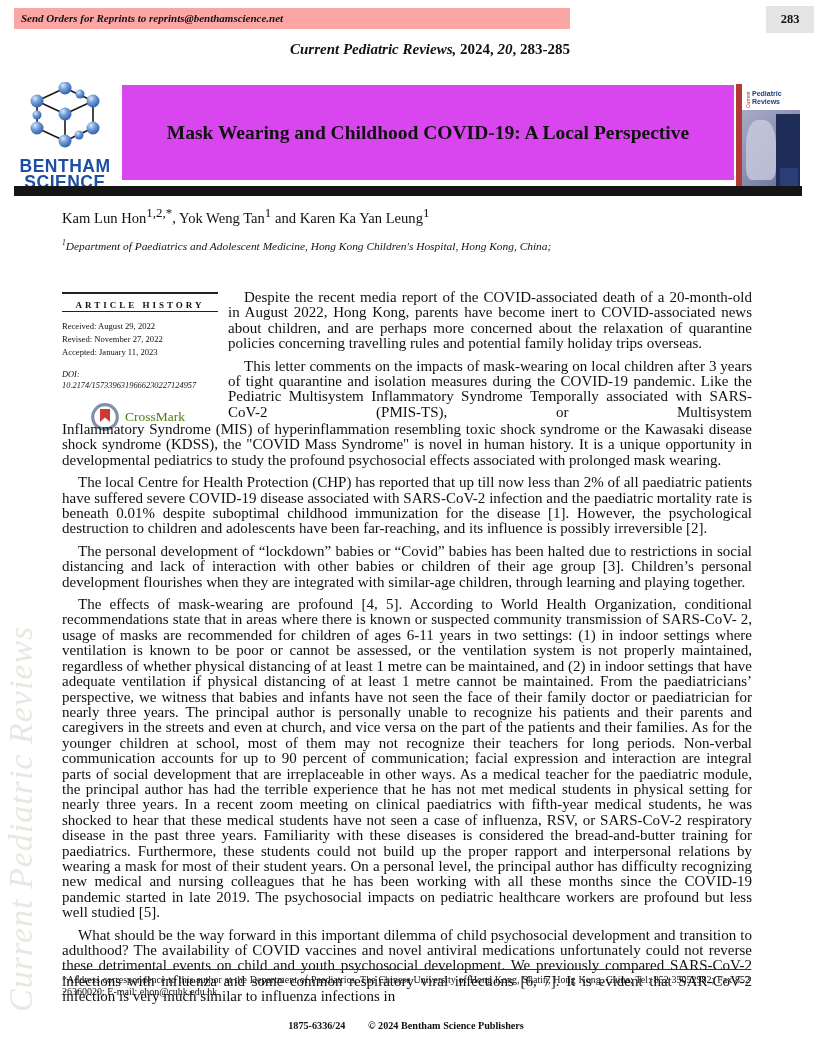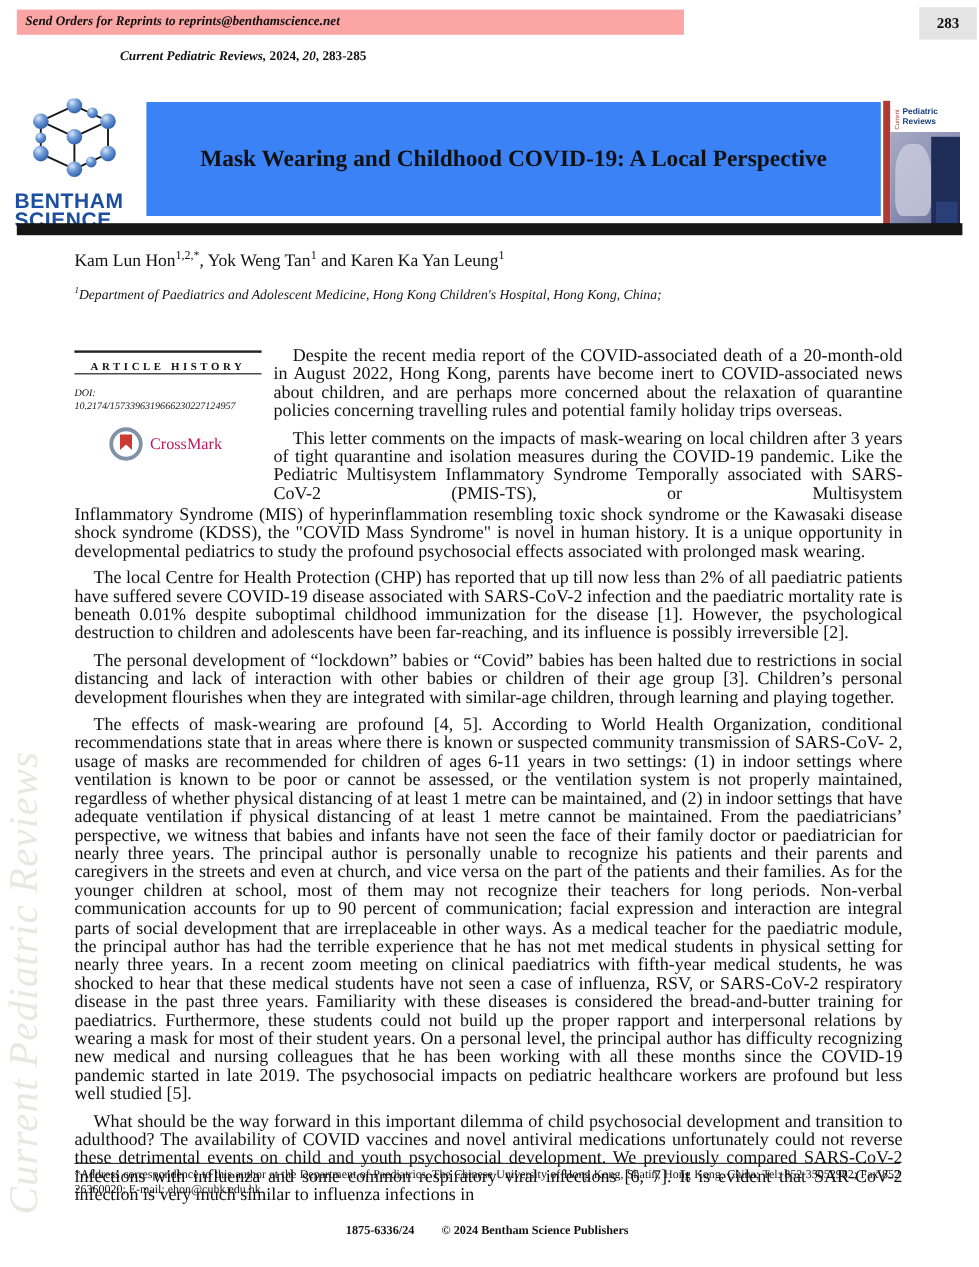--- a/index.html
+++ b/index.html
@@ -5,33 +5,33 @@
   html,body{margin:0;padding:0;background:#fff;}
   #page{position:relative;width:816px;height:1056px;background:#ffffff;overflow:hidden;
         font-family:"Liberation Serif",serif;color:#111;}
 
   
   .reprints{position:absolute;left:14px;top:8px;width:556px;height:21px;background:#fca5a5;
             font-size:11px;font-weight:bold;font-style:italic;line-height:21px;padding-left:7px;box-sizing:border-box;}
   .pagenum{position:absolute;left:766px;top:6px;width:48px;height:27px;background:#e4e4e4;
            font-size:12.5px;font-weight:bold;text-align:center;line-height:27px;}
 
-  .citation{position:absolute;left:100px;top:41px;width:660px;font-size:11px;}
+  .citation{position:absolute;left:100px;top:41px;width:660px;text-align:center;font-size:15px;}
   .citation .seg{white-space:pre-wrap;}
 
   .section-bar{position:absolute;left:120px;top:61px;width:696px;height:21px;background:#d2d2d2;}
   .section-bar span{font-size:13.5px;font-weight:bold;line-height:21px;padding-left:6px;display:inline-block;}
 
   
-  .logo{position:absolute;left:12px;top:82px;width:106px;height:104px;}
+  .logo{position:absolute;left:12px;top:82px;width:106px;height:104px;text-align:center;}
   .logo .words{font-family:"Liberation Sans",sans-serif;font-weight:bold;color:#1c4fa1;
                font-size:17.5px;line-height:16px;letter-spacing:0.5px;margin-top:2px;}
 
   
-  .title-box{position:absolute;left:122px;top:85px;width:612px;height:95px;background:#3b82f6;
+  .title-box{position:absolute;left:122px;top:85px;width:612px;height:95px;background:#d946ef;
              display:flex;align-items:center;justify-content:center;}
   .title-box h1{font-size:19.5px;font-weight:bold;margin:0;text-align:center;padding:0 14px;}
 
   
   .cover{position:absolute;left:736px;top:84px;width:64px;height:106px;background:#fff;}
   .cov-stripe{position:absolute;left:0;top:0;width:6px;height:100%;background:#b23a34;}
   .cov-head{position:absolute;left:6px;top:0;right:0;height:26px;background:#fff;}
   .cov-cur{position:absolute;left:1px;top:4px;font-family:"Liberation Sans",sans-serif;
            font-size:5px;color:#b23a34;transform:rotate(-90deg);transform-origin:0 0;
            writing-mode:horizontal-tb;left:3px;top:24px;}
@@ -41,33 +41,33 @@
              background:linear-gradient(135deg,#a7abc6 0%,#8d92b5 45%,#5f6794 100%);}
   .cov-panel{position:absolute;right:0;top:4px;width:24px;bottom:0;background:#1e2c58;}
   .cov-fig{position:absolute;left:4px;top:10px;width:30px;height:60px;background:#c9cadd;
            border-radius:40% 40% 20% 20%;opacity:.8;}
   .cov-chip{position:absolute;right:2px;bottom:4px;width:18px;height:18px;background:#2a3f78;}
 
   .black-bar{position:absolute;left:14px;top:186px;width:788px;height:10px;background:#151515;}
 
   
   .authors{position:absolute;left:62px;top:210px;width:650px;font-size:14.6px;}
-  .authors sup{font-size:10px;}
+  .authors sup{font-size:13px;}
   .affils{position:absolute;left:62px;top:238px;width:660px;font-size:11.4px;font-style:italic;line-height:17px;}
   .affils sup{font-size:7.5px;}
 
   
   .history{position:absolute;left:62px;top:292px;width:156px;}
   .rule-thick{border-top:2px solid #222;}
   .rule-thin{border-top:1px solid #222;}
   .history h2{font-size:9px;font-weight:bold;letter-spacing:3px;text-align:center;margin:6px 0 1px 0;}
   .hist-dates{margin-top:8px;font-size:8.6px;line-height:1.5;}
   .hist-doi{margin-top:11px;font-size:8.4px;font-style:italic;word-break:break-all;line-height:1.3;}
   .crossmark{margin-top:10px;display:flex;align-items:center;gap:5px;margin-left:28px;cursor:pointer;}
-  .crossmark .cm-label{font-size:13.5px;color:#be185d;}
+  .crossmark .cm-label{font-size:13.5px;color:#4d7c0f;}
 
   
   .para{font-size:15px;line-height:15.4px;text-align:justify;text-indent:16px;margin:0 0 7px 0;color:#101010;}
   .para.noindent{text-indent:0;}
   .para.fill-last{text-align-last:justify;}
   .rightcol{position:absolute;left:228px;top:290px;width:524px;}
   .mainflow{position:absolute;left:62px;top:422px;width:690px;}
 
   
   .margin-text{position:absolute;left:2px;top:1012px;transform:rotate(-90deg);transform-origin:0 0;
@@ -154,20 +154,25 @@
 
   <div class="authors"><span class="seg">Kam Lun Hon</span><sup class="seg">1,2,*</sup><span class="seg">, Yok Weng Tan</span><sup class="seg">1</sup><span class="seg"> and Karen Ka Yan Leung</span><sup class="seg">1</sup></div>
   <div class="affils">
     <div><sup class="seg">1</sup><span class="seg">Department of Paediatrics and Adolescent Medicine, Hong Kong Children's Hospital, Hong Kong, China;</span></div>
   </div>
 
   <div class="history">
     <div class="rule-thick"></div>
     <h2>ARTICLE HISTORY</h2>
     <div class="rule-thin"></div>
+    <div class="hist-dates">
+      <div>Received: August 29, 2022</div>
+      <div>Revised: November 27, 2022</div>
+      <div>Accepted: January 11, 2023</div>
+    </div>
     <div class="hist-doi">
       <div>DOI:</div>
       <div>10.2174/1573396319666230227124957</div>
     </div>
     <div class="crossmark">
       <svg width="30" height="30" viewBox="0 0 30 30">
         <circle cx="15" cy="15" r="12.3" fill="#ffffff" stroke="#8191a6" stroke-width="3.2"></circle>
         <path d="M10,7 h10 v13 l-5,-4.5 l-5,4.5 z" fill="#cb3b31"></path>
       </svg>
       <span class="cm-label">CrossMark</span>

